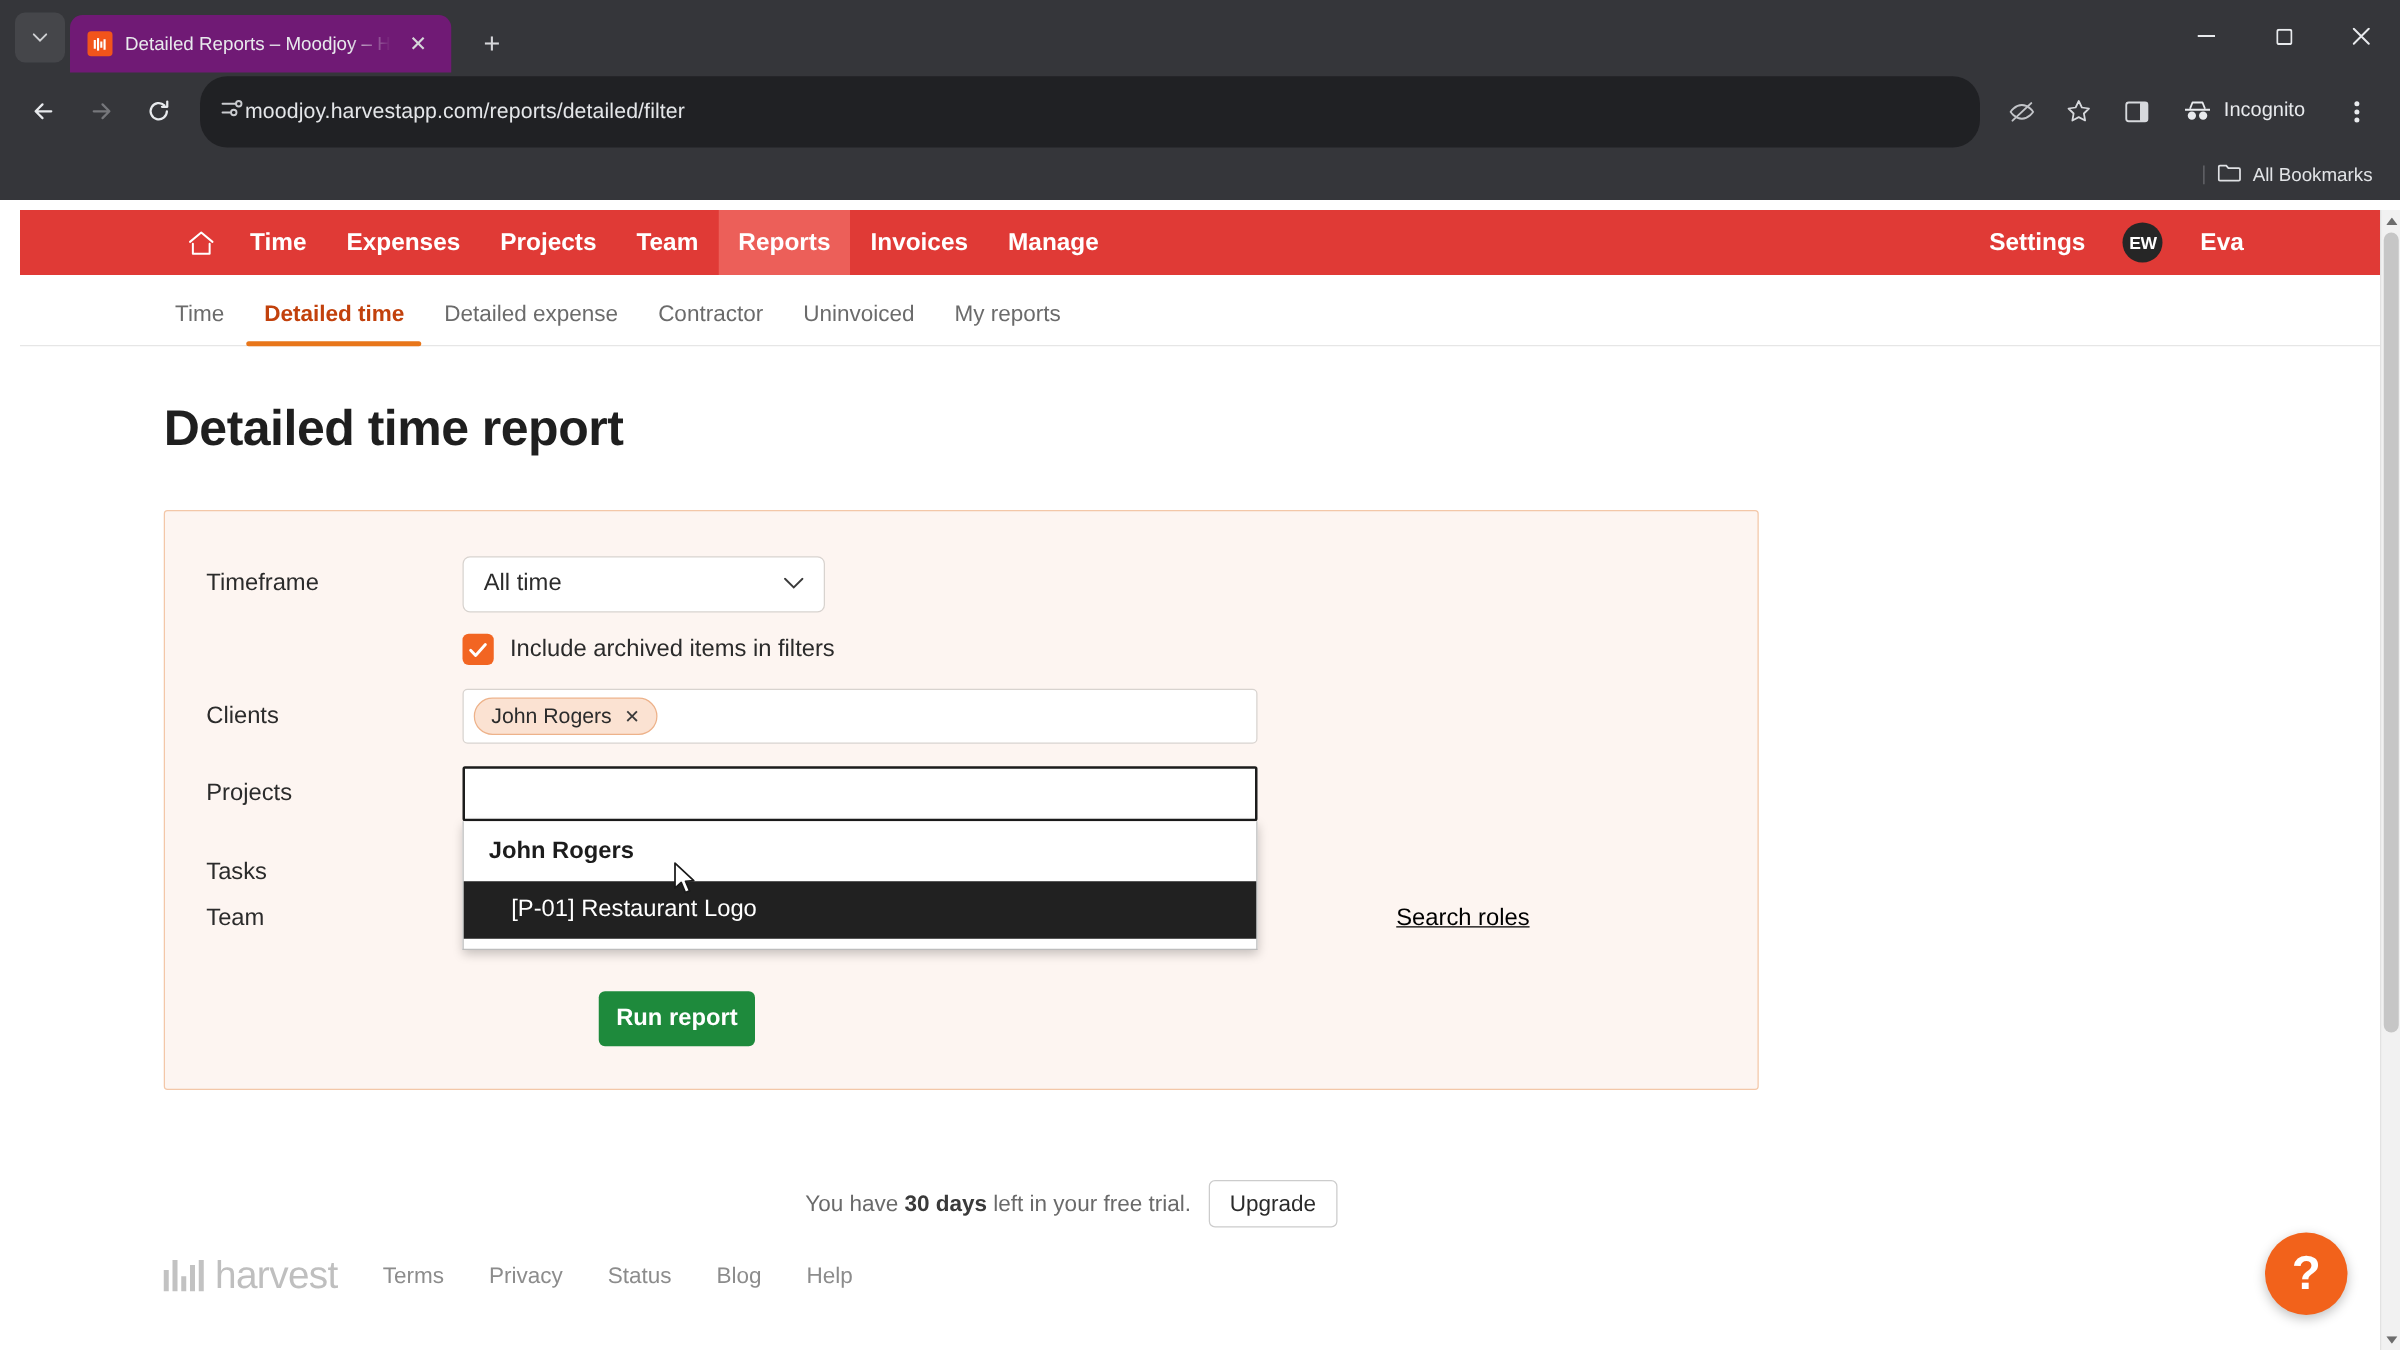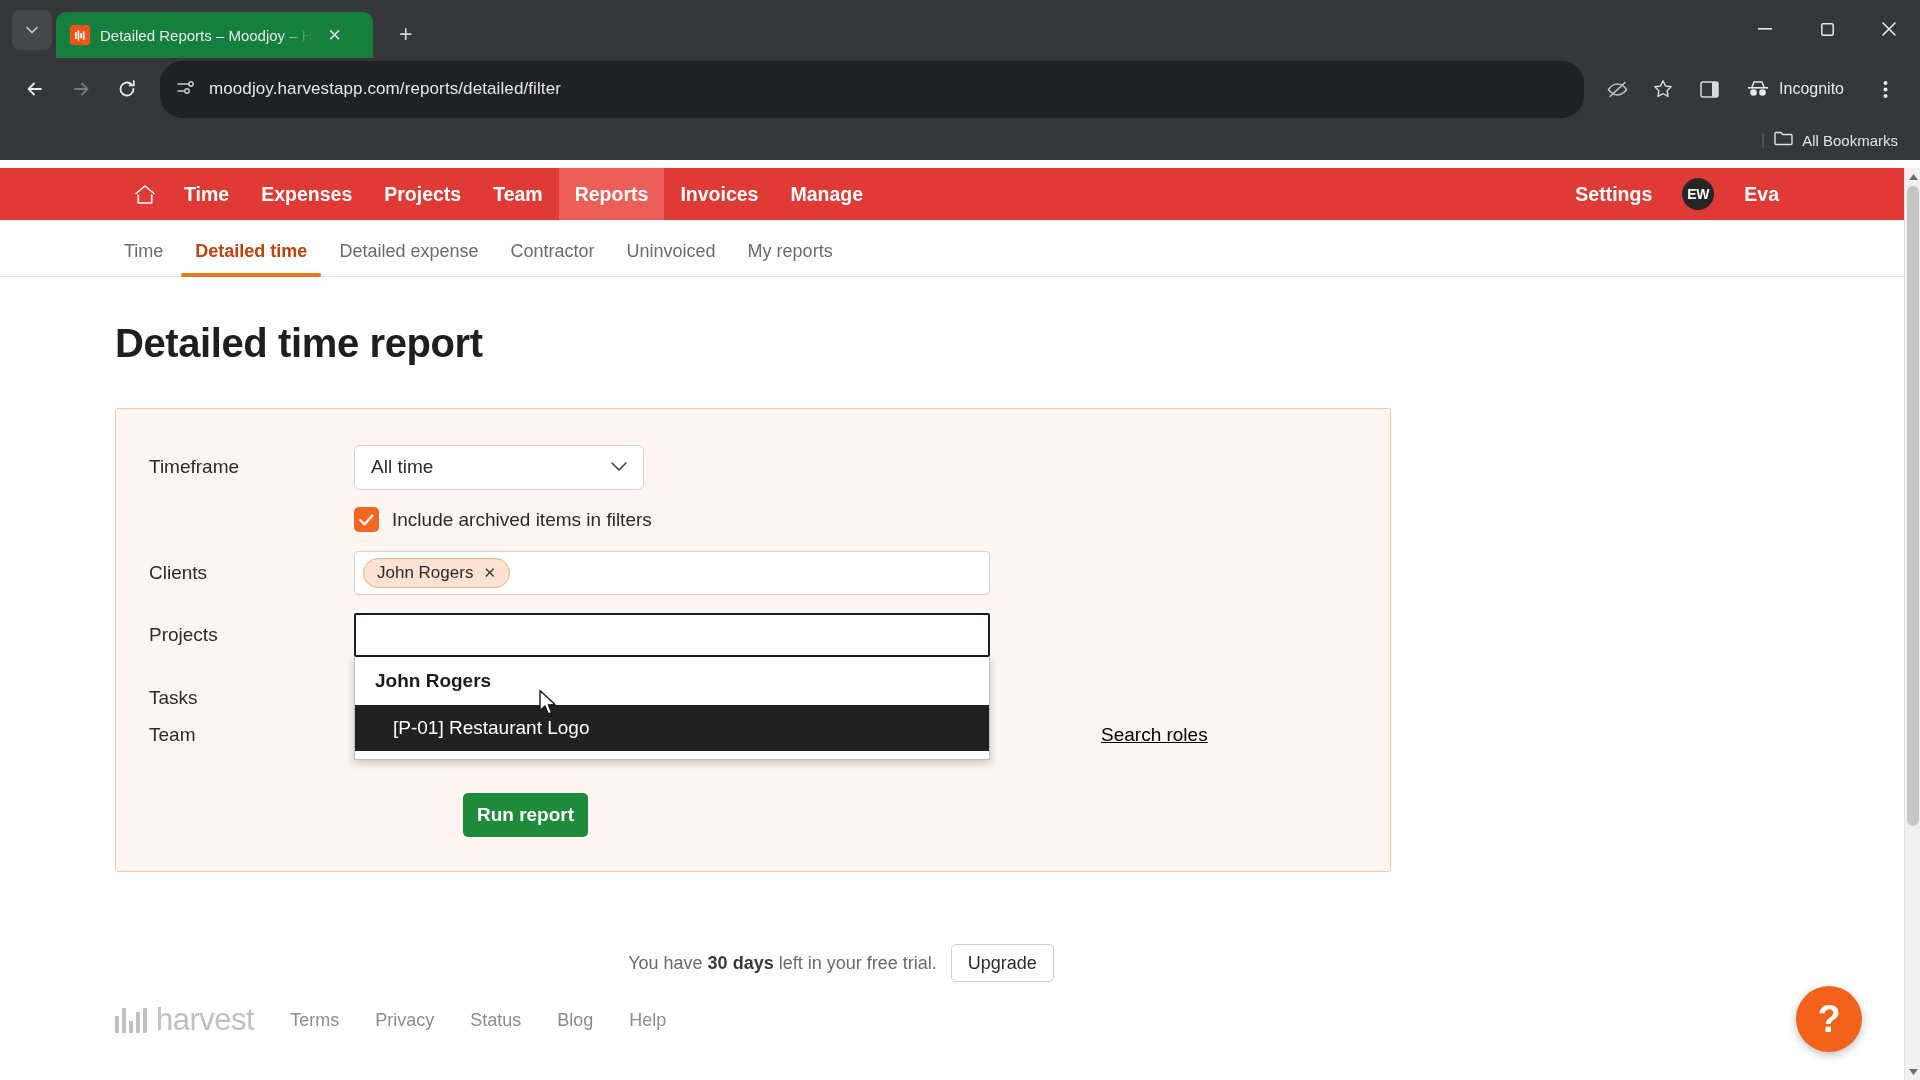--- a/index.html
+++ b/index.html
@@ -15,22 +15,22 @@
   .tabstrip { height: 58px; display: flex; align-items: flex-end; padding-left: 8px; position: relative; }
   .tab-list-btn {
     width: 40px; height: 40px; margin: 0 4px 8px 4px;
     border-radius: 8px; background: #45464a;
     display: flex; align-items: center; justify-content: center;
     color: #cfd0d3; font-size: 14px;
   }
   .tab {
     display: flex; align-items: center; gap: 10px;
     height: 46px; min-width: 300px; max-width: 330px;
-    background: #15803d; border-radius: 10px 10px 0 0;
-    padding: 0 26px 0 14px; position: relative;
+    background: #701a75; border-radius: 10px 10px 0 0;
+    padding: 0 14px 0 14px; position: relative;
   }
   .tab-favicon {
     width: 20px; height: 20px; border-radius: 3px; background: #f2541b;
     display:flex; align-items:center; justify-content:center; flex: 0 0 auto;
   }
   .tab-favicon svg { display:block; }
   .tab-title {
     color: #e8eaed; font-size: 15px; white-space: nowrap;
     overflow: hidden; flex: 1 1 auto;
     -webkit-mask-image: linear-gradient(to right, #000 84%, transparent 100%);
@@ -40,35 +40,35 @@
   .new-tab { color: #d6d7da; font-size: 23px; margin: 0 0 10px 18px; width: 30px; text-align:center;}
   .win-controls { position: absolute; right: 0; top: 0; height: 58px; display: flex; align-items: center; }
   .win-btn { width: 62px; height: 58px; display: flex; align-items: center; justify-content: center; color: #e8eaed; font-size: 15px; }
   .win-btn.close { font-size: 19px; }
 
   .toolbar { height: 62px; display: flex; align-items: center; padding: 0 14px; gap: 4px; }
   .tb-icon { width: 42px; height: 42px; border-radius: 50%; display:flex; align-items:center; justify-content:center; color:#e8eaed; }
   .tb-icon.dim { color: #76777b; }
   .omnibox {
     flex: 1 1 auto; height: 57px; background: #202124; border-radius: 22px;
-    display: flex; align-items: center; padding: 0 16px; gap: 14px; margin: 0 8px;
+    display: flex; align-items: center; padding: 0 16px; gap: 1px; margin: 0 8px;
   }
   .omni-url { color: #e4e6e9; font-size: 17px; letter-spacing: .1px;}
   .omni-right { display: flex; align-items: center; gap: 4px; }
   .incognito-pill {
     display:flex; align-items:center; gap:9px; height: 40px;
     padding: 0 16px 0 12px; border-radius: 22px; color:#e8eaed; font-size: 16px; text-align: right;
   }
   .bookmarks { height: 40px; display: flex; align-items: center; justify-content: flex-end; padding-right: 22px; gap: 9px; }
   .bm-sep { color:#5f6064; }
   .bm-label { color: #e2e4e7; font-size: 15px; }
 
   
   .viewport { position: relative; width: 1920px; height: 1080px; }
-  .page { position: absolute; top: 168px; left: 0; width: 1905px; height: 912px; background:#fff; overflow:hidden; }
+  .page { position: absolute; top: 168px; left: 16px; width: 1905px; height: 912px; background:#fff; overflow:hidden; }
 
   .topnav {
     height: 52px; background: #e03a36; display:flex; align-items:center;
     padding-left: 122px; position: relative;
   }
   .nav-home { width: 46px; display:flex; align-items:center; justify-content:center; }
   .nav-item {
     color: #ffffff; font-size: 19.5px; font-weight: bold;
     padding: 0 16px; height: 52px; line-height: 52px; white-space: nowrap;
   }

